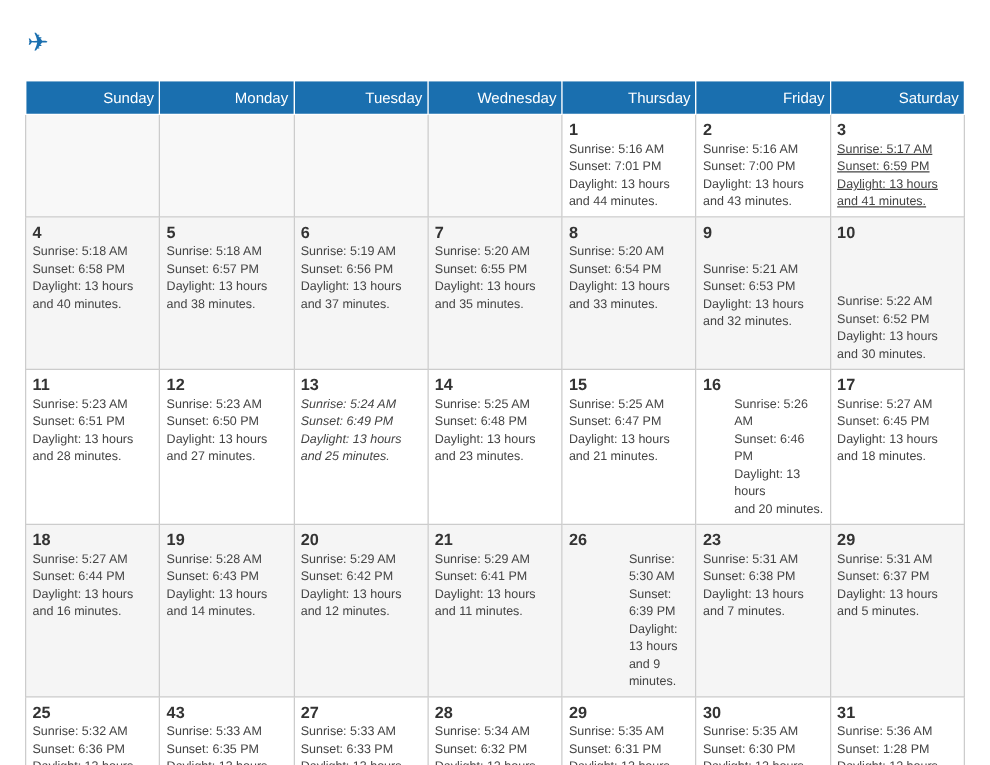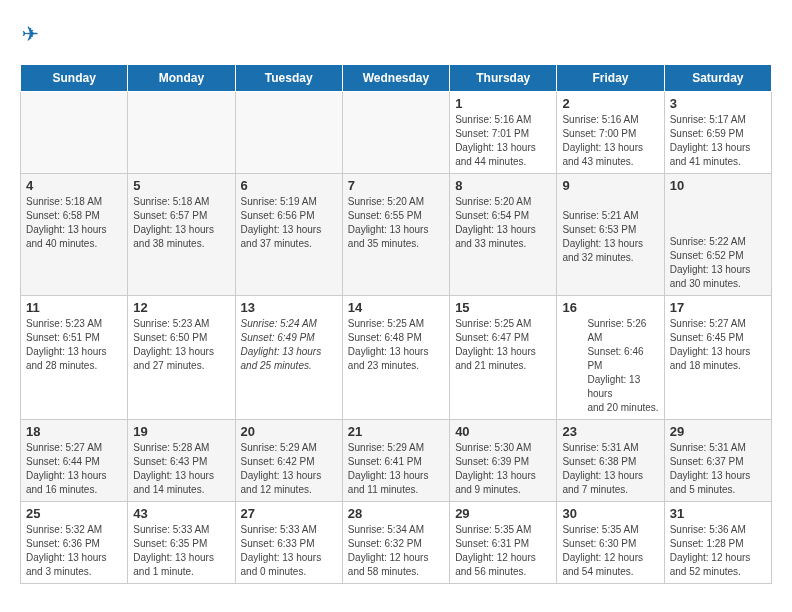--- a/index.html
+++ b/index.html
@@ -49,23 +49,23 @@
       color: #555;
     }
     .calendar {
       width: 100%;
       border-collapse: collapse;
     }
     .calendar th {
       background: #1a6faf;
       color: #fff;
       font-size: 12px;
-      font-weight: bold;
+      font-weight: normal;
       padding: 6px 4px;
-      text-align: center;
+      text-align: right;
       border: 1px solid #fff;
     }
     .calendar td {
       vertical-align: top;
       border: 1px solid #ccc;
       padding: 4px 5px;
       font-size: 10px;
       color: #333;
       background: #fff;
       width: calc(100%/7);
@@ -138,21 +138,21 @@
         </td>
         <td>
           <span class="day-number">2</span>
           <div class="day-info" style="white-space: pre-wrap;">Sunrise: 5:16 AM
 Sunset: 7:00 PM
 Daylight: 13 hours
 and 43 minutes.</div>
         </td>
         <td>
           <span class="day-number">3</span>
-          <div class="day-info" style="white-space: pre-wrap;">Sunrise: 5:17 AM
+          <div class="day-info" style="white-space: pre-wrap; text-decoration: underline;">Sunrise: 5:17 AM
 Sunset: 6:59 PM
 Daylight: 13 hours
 and 41 minutes.</div>
         </td>
       </tr>
       <tr>
         <td>
           <span class="day-number">4</span>
           <div class="day-info" style="white-space: pre-wrap;">Sunrise: 5:18 AM
 Sunset: 6:58 PM
@@ -276,22 +276,22 @@
 and 12 minutes.</div>
         </td>
         <td>
           <span class="day-number">21</span>
           <div class="day-info" style="white-space: pre-wrap;">Sunrise: 5:29 AM
 Sunset: 6:41 PM
 Daylight: 13 hours
 and 11 minutes.</div>
         </td>
         <td>
-          <span class="day-number">40</span>
-          <div class="day-info" style="white-space: pre-wrap;">Sunrise: 5:30 AM
+          <span class="day-number">26</span>
+          <div class="day-info" style="white-space: pre-wrap; margin-left: 48px;">Sunrise: 5:30 AM
 Sunset: 6:39 PM
 Daylight: 13 hours
 and 9 minutes.</div>
         </td>
         <td>
           <span class="day-number">23</span>
           <div class="day-info" style="white-space: pre-wrap;">Sunrise: 5:31 AM
 Sunset: 6:38 PM
 Daylight: 13 hours
 and 7 minutes.</div>

